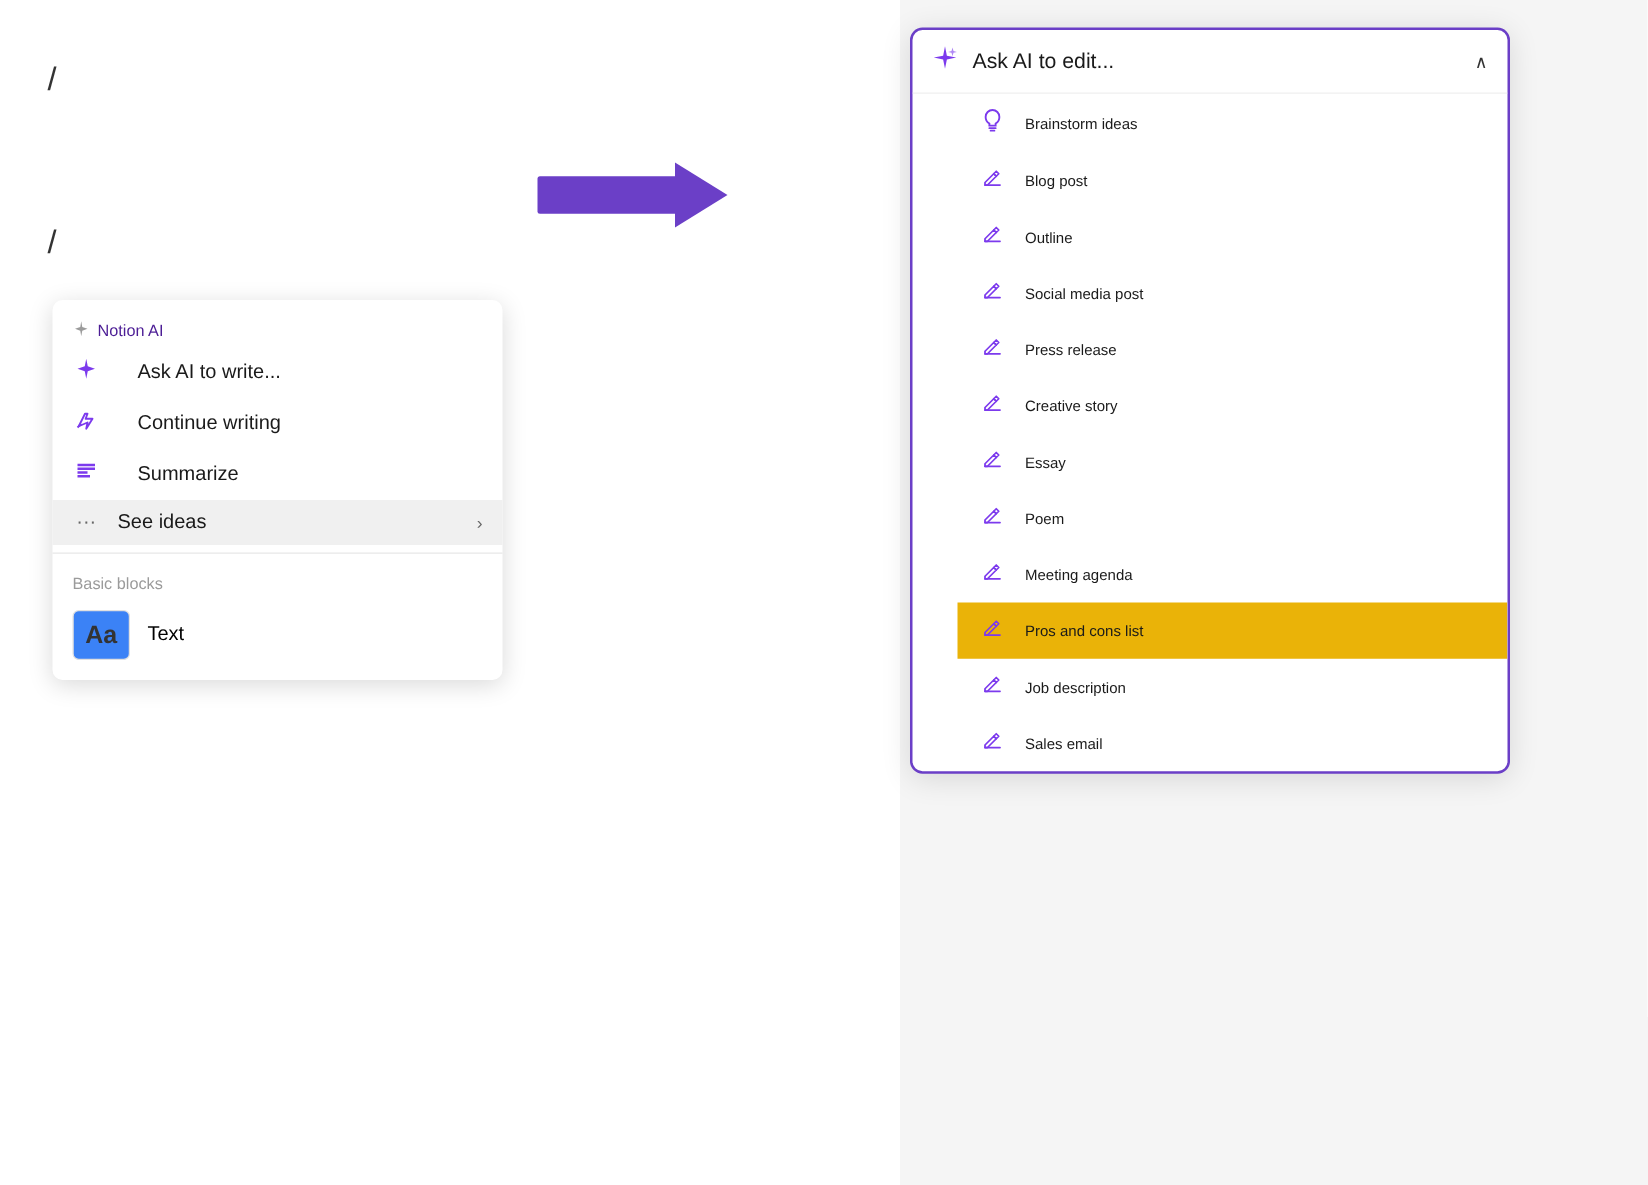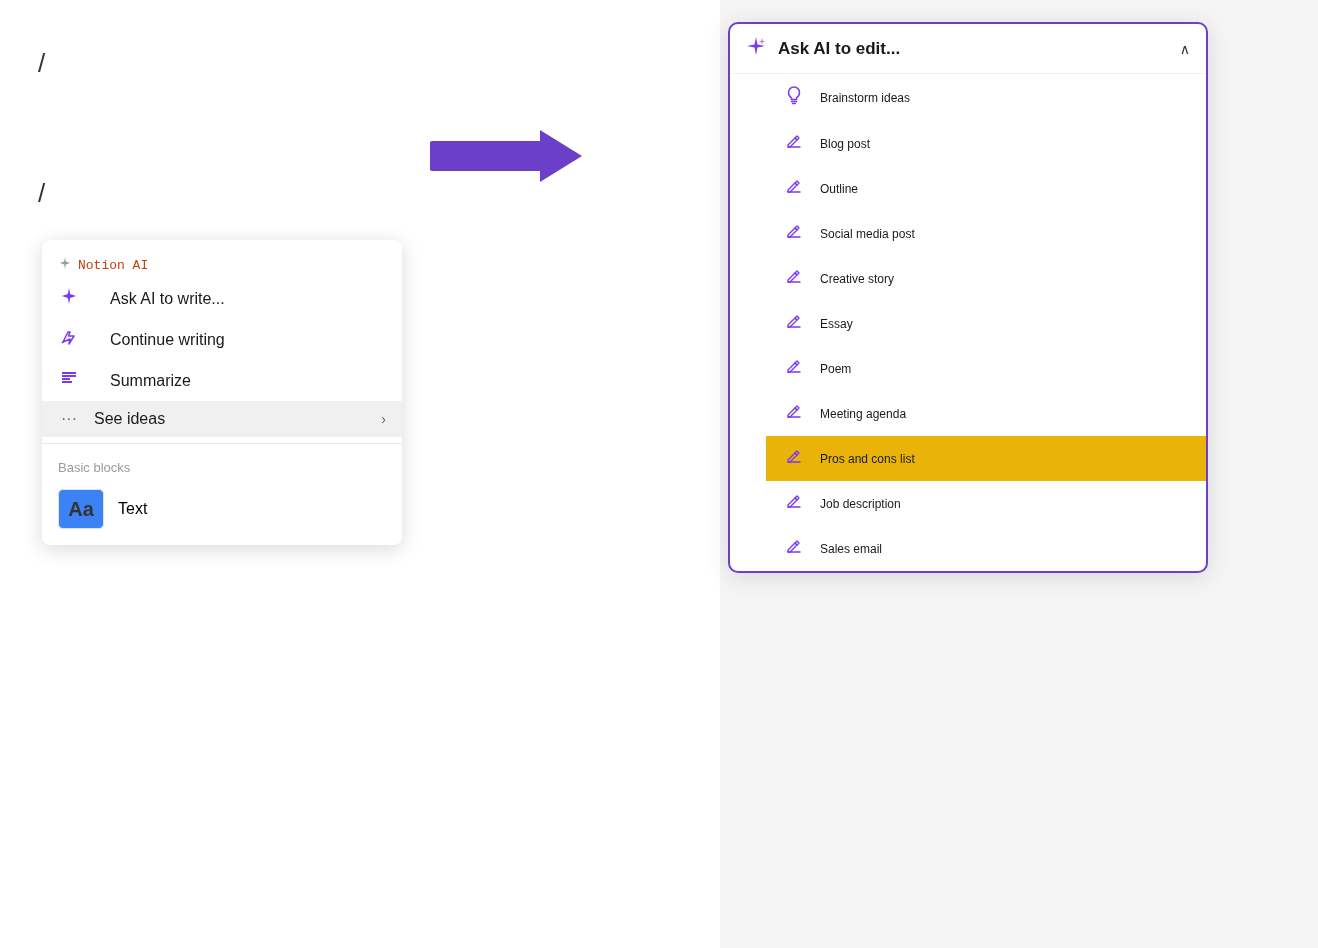--- a/index.html
+++ b/index.html
@@ -77,25 +77,24 @@
       background: #ffffff;
       border-radius: 8px;
       box-shadow: 0 4px 20px rgba(0,0,0,0.15);
       padding: 8px 0;
       z-index: 10;
     }
 
     .left-menu-section-label {
       padding: 8px 16px 4px 16px;
       font-size: 13px;
-      color: #c2410c;
+      color: #4c1d95;
       display: flex;
       align-items: center;
       gap: 6px;
-      font-family: Liberation Mono, monospace;
     }
 
     .left-menu-section-label .sparkle-icon {
       color: #9b9b9b;
       font-size: 14px;
     }
 
     .left-menu-item {
       display: flex;
       align-items: center;
@@ -207,21 +206,21 @@
     }
 
     .header-sparkle {
       color: #7c3aed;
       font-size: 20px;
     }
 
     .header-title {
       font-size: 17px;
       color: #1a1a1a;
-      font-weight: 700;
+      font-weight: 400;
     }
 
     .chevron-up {
       color: #333;
       font-size: 14px;
     }
 
     .right-menu-list {
       overflow-y: auto;
       max-height: 870px;
@@ -397,20 +396,30 @@
       <span class="r-icon">
         <svg width="18" height="18" viewBox="0 0 18 18" fill="none">
           <path d="M3 13L10 6L12 8L5 15H3V13Z" stroke="#7c3aed" stroke-width="1.4" stroke-linejoin="round" fill="none"></path>
           <path d="M10 6L12 4L14 6L12 8Z" stroke="#7c3aed" stroke-width="1.4" stroke-linejoin="round" fill="none"></path>
           <line x1="3" y1="15" x2="15" y2="15" stroke="#7c3aed" stroke-width="1.4" stroke-linecap="round"></line>
         </svg>
       </span>
       <span>Social media post</span>
     </div>
 
+    <div class="right-menu-item">
+      <span class="r-icon">
+        <svg width="18" height="18" viewBox="0 0 18 18" fill="none">
+          <path d="M3 13L10 6L12 8L5 15H3V13Z" stroke="#7c3aed" stroke-width="1.4" stroke-linejoin="round" fill="none"></path>
+          <path d="M10 6L12 4L14 6L12 8Z" stroke="#7c3aed" stroke-width="1.4" stroke-linejoin="round" fill="none"></path>
+          <line x1="3" y1="15" x2="15" y2="15" stroke="#7c3aed" stroke-width="1.4" stroke-linecap="round"></line>
+        </svg>
+      </span>
+      <span>Press release</span>
+    </div>
 
     <div class="right-menu-item">
       <span class="r-icon">
         <svg width="18" height="18" viewBox="0 0 18 18" fill="none">
           <path d="M3 13L10 6L12 8L5 15H3V13Z" stroke="#7c3aed" stroke-width="1.4" stroke-linejoin="round" fill="none"></path>
           <path d="M10 6L12 4L14 6L12 8Z" stroke="#7c3aed" stroke-width="1.4" stroke-linejoin="round" fill="none"></path>
           <line x1="3" y1="15" x2="15" y2="15" stroke="#7c3aed" stroke-width="1.4" stroke-linecap="round"></line>
         </svg>
       </span>
       <span>Creative story</span>

